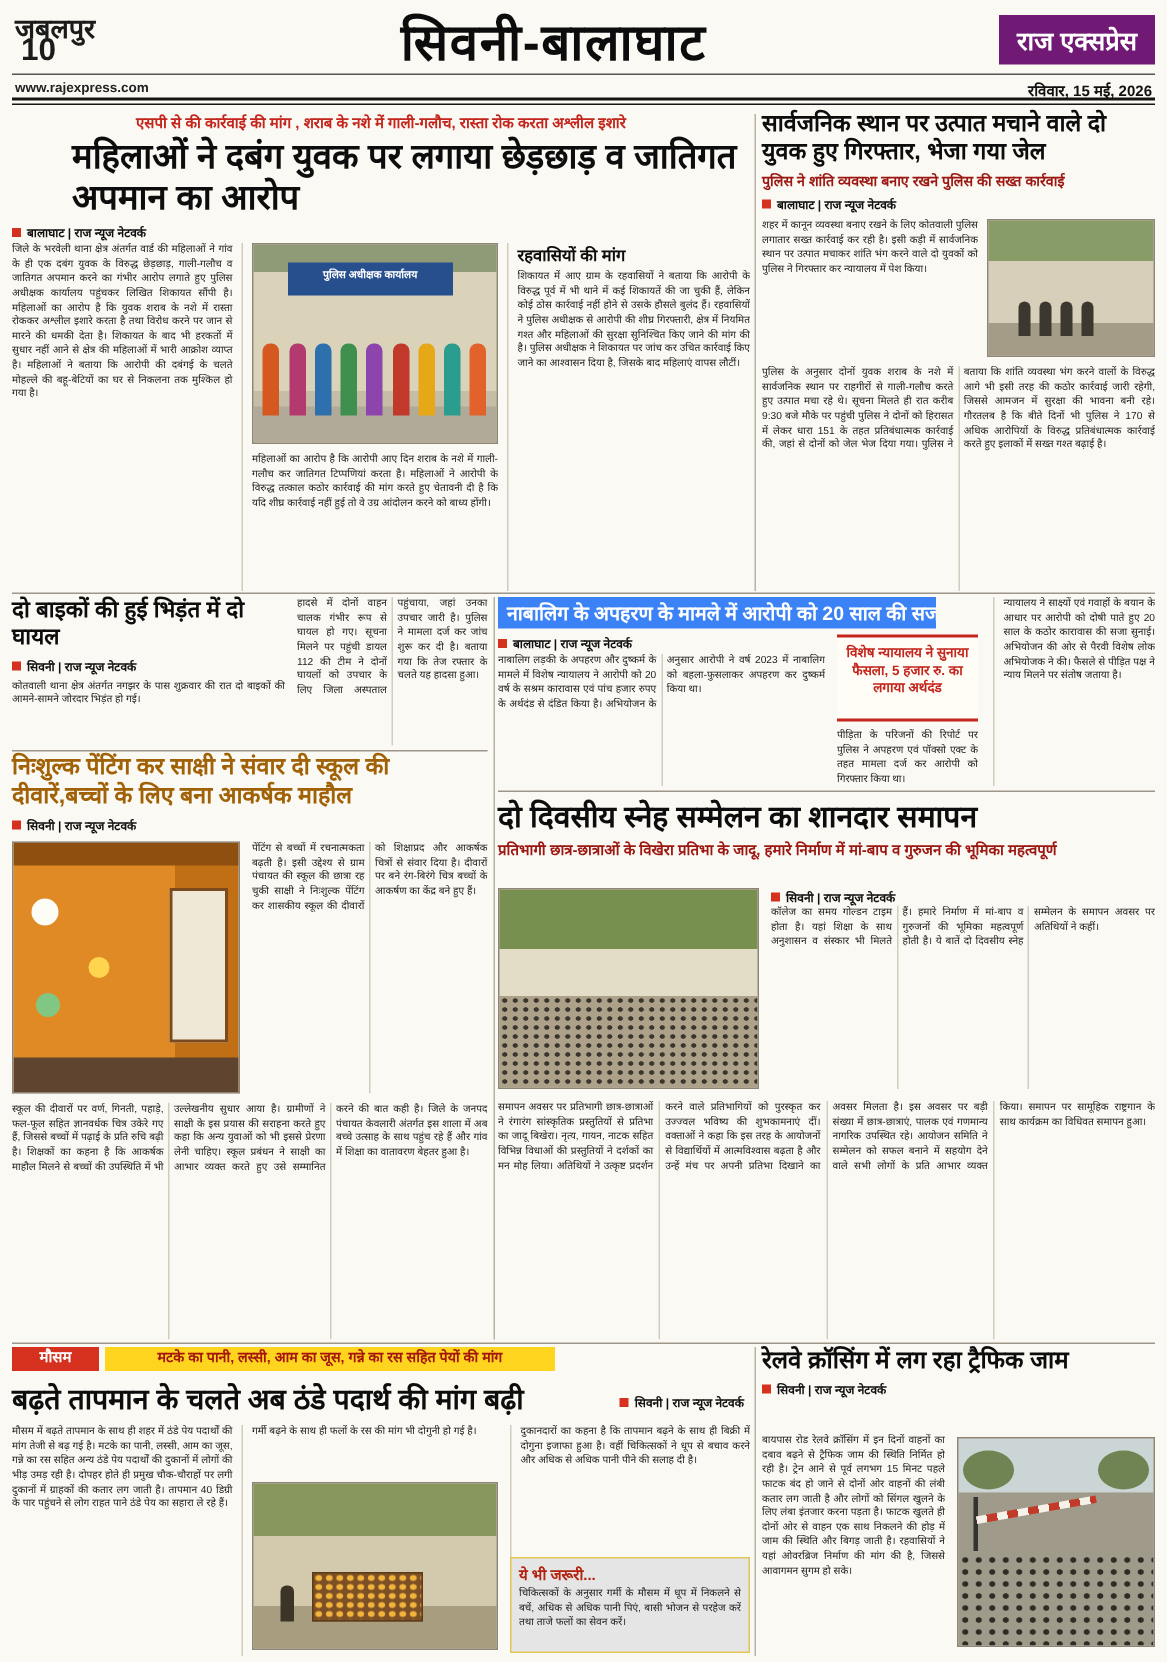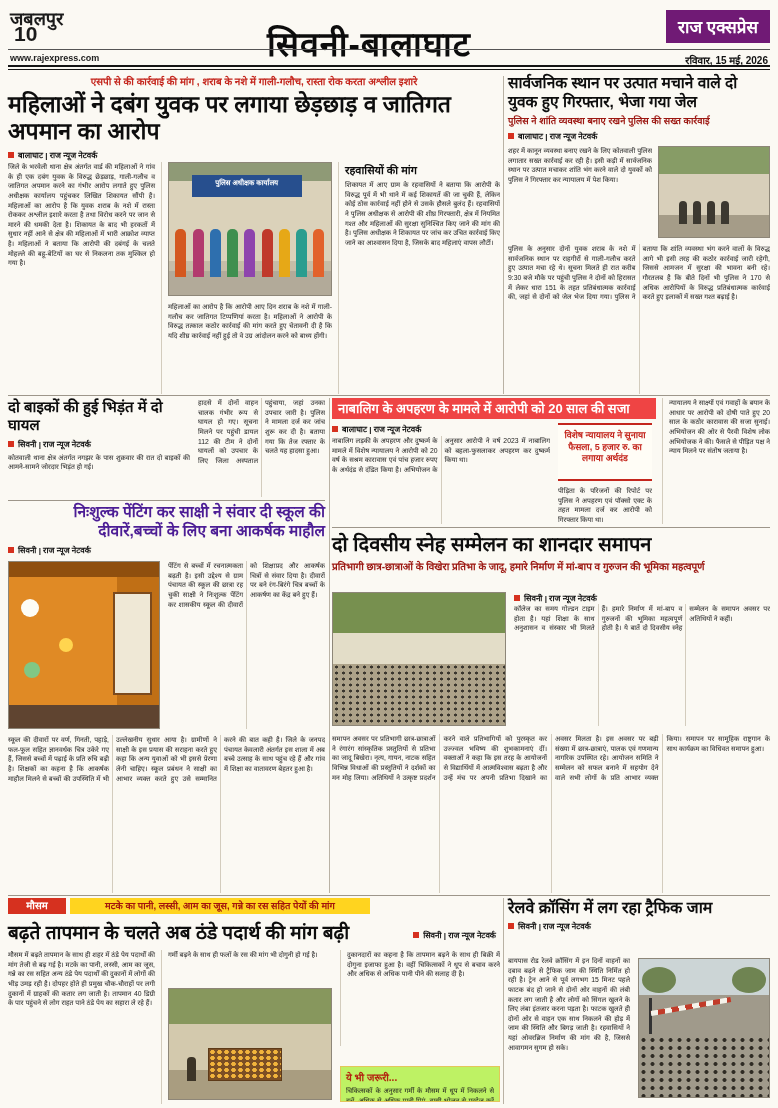--- a/index.html
+++ b/index.html
@@ -7,42 +7,42 @@
   .page {
     position:relative; width:778px; height:1108px; margin:0 auto;
     background:#fbf9f3; overflow:hidden;
     font-family:"Liberation Sans","DejaVu Sans",sans-serif; color:#1b1b1b;
   }
   .abs { position:absolute; }
 
   
   .mh-edition { left:10px; top:6px; font-size:18px; font-weight:bold; }
   .mh-page { left:14px; top:22px; font-size:21px; font-weight:bold; }
-  .mh-title { left:120px; right:160px; top:20px; text-align:center; font-size:34px; font-weight:800; letter-spacing:1px; color:#0c0c0c; }
+  .mh-title { left:120px; right:160px; top:4px; text-align:center; font-size:34px; font-weight:800; letter-spacing:1px; color:#0c0c0c; }
   .mh-brand { right:8px; top:10px; background:#701a75; color:#fff; font-size:17px; font-weight:800; padding:5px 12px; }
   .mh-rule1 { left:8px; right:8px; top:49px; height:1px; background:#555; }
   .mh-web { left:10px; top:53px; font-size:9px; font-weight:bold; color:#222; }
   .mh-date { right:10px; top:53px; font-size:10px; font-weight:bold; color:#111; }
   .mh-rule2 { left:8px; right:8px; top:65px; height:5px; border-top:2.5px solid #151515; border-bottom:1px solid #151515; }
 
   
   .bd { font-size:6.8px; line-height:1.42; text-align:justify; color:#1c1c1c; overflow:hidden; word-break:break-word; }
   .c2 { column-count:2; column-gap:7px; column-rule:1px solid #d3ccbd; }
   .c3 { column-count:3; column-gap:7px; column-rule:1px solid #d3ccbd; }
   .c4 { column-count:4; column-gap:8px; column-rule:1px solid #d3ccbd; }
   .by { font-size:8px; font-weight:bold; color:#101010; }
   .sq { display:inline-block; width:6px; height:6px; background:#d6311f; margin-right:4px; }
   .photo { position:absolute; border:1px solid #8d8678; overflow:hidden; background:#cfc6b2; }
   .rule-h { background:#9d968a; height:1px; }
   .rule-v { background:#b9b2a4; width:1px; }
 
   
   .a1 { left:8px; top:74px; width:492px; height:320px; }
   .a1-kicker { text-align:center; font-size:10px; font-weight:bold; color:#c4261d; }
-  .a1-head { margin-top:3px; font-size:23px; line-height:1.18; font-weight:800; color:#0d0d0d; }
+  .a1-head { margin-top:3px; font-size:23px; line-height:1.18; font-weight:800; color:#0d0d0d;margin-left:40px; }
   .a1-by { margin-top:4px; }
   .a1-grid { position:absolute; left:0; right:0; top:88px; bottom:0; }
   .a1-col1 { left:0; top:0; bottom:0; width:154px; padding-right:6px; border-right:1px solid #d3ccbd; }
   .a1-photo { left:160px; top:0; width:164px; height:134px; }
   .a1-mid { left:160px; top:140px; width:164px; bottom:0; }
   .a1-col3 { left:330px; top:0; bottom:0; width:162px; border-left:1px solid #d3ccbd; padding-left:6px; }
   .a1-demand-title { font-size:11px; font-weight:800; margin-bottom:3px; color:#0d0d0d; }
 
   
   .p-a1-wall { position:absolute; inset:0; background:linear-gradient(#8f9a76 0 14%, #dbd2ba 14% 74%, #c6bda7 74% 100%); }
@@ -69,30 +69,30 @@
   
   .a3 { left:8px; top:398px; width:317px; height:99px; }
   .a3-left { left:0; top:0; bottom:0; width:182px; }
   .a3-head { font-size:15px; font-weight:800; line-height:1.22; color:#0d0d0d; }
   .a3-by { margin-top:3px; }
   .a3-t1 { margin-top:4px; height:42px; }
   .a3-right { left:190px; top:0; bottom:0; width:127px; }
 
   
   .a4 { left:332px; top:398px; width:438px; height:126px; }
-  .a4-banner { left:0; top:0; width:324px; height:21px; background:#ef4444; color:#fff; font-size:13px; font-weight:800; line-height:21px; padding-left:6px; white-space:nowrap; overflow:hidden; }
+  .a4-banner { left:0; top:0; width:292px; height:21px; background:#3b82f6; color:#fff; font-size:13px; font-weight:800; line-height:21px; padding-left:6px; white-space:nowrap; overflow:hidden; }
   .a4-regA { left:0; top:25px; width:218px; bottom:0; }
   .a4-t1 { position:absolute; left:0; right:0; top:13px; bottom:0; }
   .a4-box { left:226px; top:25px; width:94px; height:58px; border-top:2px solid #c4261d; border-bottom:2px solid #c4261d; color:#c4261d; font-size:9px; font-weight:800; text-align:center; line-height:1.3; padding-top:5px; background:#fffdf6; }
   .a4-t2 { left:226px; top:88px; width:94px; bottom:0; }
   .a4-t3 { left:330px; top:0; width:108px; bottom:0; border-left:1px solid #d3ccbd; padding-left:6px; }
 
   
   .a5 { left:8px; top:503px; width:317px; height:390px; }
-  .a5-head { font-size:15.5px; font-weight:800; line-height:1.22; color:#4c1d95;text-align:right; }
+  .a5-head { font-size:15.5px; font-weight:800; line-height:1.22; color:#a16207; }
   .a5-by { margin-top:3px; }
   .a5-photo { left:0; top:58px; width:152px; height:168px; }
   .p-a5-wall { position:absolute; inset:0; background:linear-gradient(90deg,#e08a25 0 72%, #c06f15 72%); }
   .p-a5-top { position:absolute; left:0; right:0; top:0; height:9%; background:#8f4f0e; }
   .p-a5-door { position:absolute; right:5%; top:18%; width:26%; height:62%; background:#efe8d6; border:2px solid #7c4a1d; }
   .p-a5-floor { position:absolute; left:0; right:0; bottom:0; height:14%; background:#5f4430; }
   .pc { position:absolute; border-radius:50%; }
   .pc1 { left:8%; top:22%; width:18px; height:18px; background:#fdfdf6; }
   .pc2 { left:33%; top:46%; width:14px; height:14px; background:#ffd54f; }
   .pc3 { left:10%; top:60%; width:16px; height:16px; background:#81c784; }
@@ -120,21 +120,21 @@
   .a7-head { left:0; top:21px; width:392px; font-size:19px; font-weight:800; color:#0d0d0d; }
   .a7-by { right:4px; top:31px; }
   .a7-c1 { left:0; top:52px; width:154px; bottom:0; padding-right:6px; border-right:1px solid #d3ccbd; }
   .a7-c2t { left:160px; top:52px; width:164px; height:34px; }
   .a7-photo { left:160px; top:90px; width:164px; height:112px; }
   .p-a7-bg { position:absolute; inset:0; background:linear-gradient(#87975d 0 32%, #d3c9ad 32% 74%, #a99d80 74%); }
   .p-a7-cart { position:absolute; left:24%; bottom:16%; width:46%; height:30%; background:#7c4f24;
     background-image:radial-gradient(#f2b43c 2px, transparent 2.6px); background-size:7px 6px; border:1px solid #5d3a18; }
   .p-a7-fig { position:absolute; left:11%; bottom:16%; width:9px; height:24px; background:#3c3427; border-radius:4px 4px 0 0; }
   .a7-c3 { left:332px; top:52px; width:160px; height:96px; border-left:1px solid #d3ccbd; padding-left:6px; }
-  .a7-box { left:332px; top:168px; width:160px; bottom:2px; background:#bef264; border:1px solid #e3c65a; padding:3px 5px; overflow:hidden; }
+  .a7-box { left:332px; top:140px; width:160px; bottom:2px; background:#e5e5e5; border:1px solid #e3c65a; padding:3px 5px; overflow:hidden; }
   .a7-box-title { font-size:10px; font-weight:800; color:#b3220f; margin-bottom:2px; }
 
   
   .a8 { left:508px; top:898px; width:262px; height:206px; }
   .a8-head { font-size:16px; font-weight:800; line-height:1.2; color:#0d0d0d; }
   .a8-sub { margin-top:2px; font-size:10px; font-weight:bold; color:#222; }
   .a8-by { margin-top:3px; }
   .a8-t { left:0; top:58px; width:122px; bottom:0; }
   .a8-photo { left:130px; top:60px; width:132px; height:140px; }
   .p-a8-sky { position:absolute; left:0; right:0; top:0; height:26%; background:#ccd5d6; }

